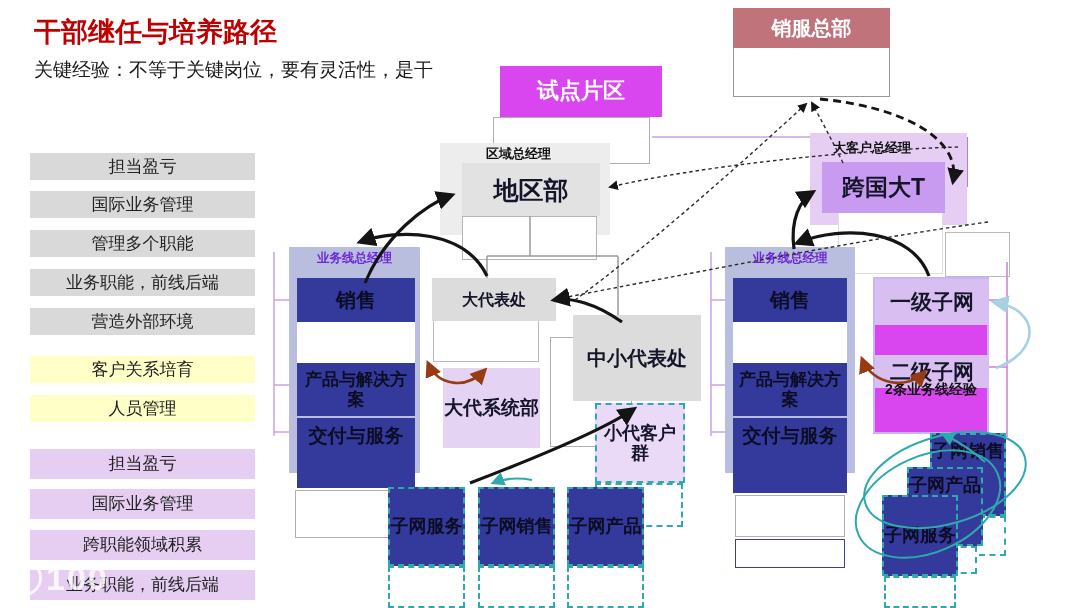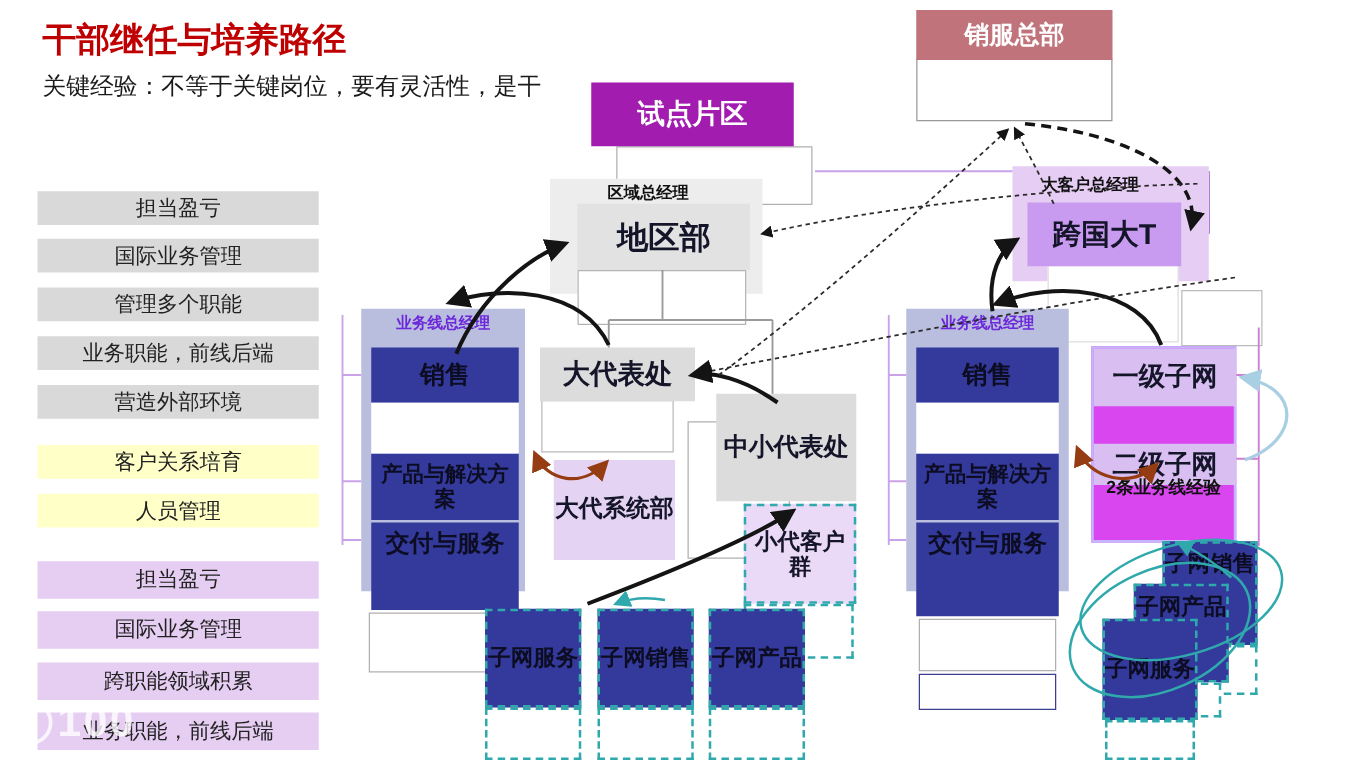--- a/index.html
+++ b/index.html
@@ -50,21 +50,21 @@
 <div class="abs" style="left:440px;top:143px;width:170px;height:92px;background:#ededed"></div>
 <div class="abs wh" style="left:955px;top:137px;width:13px;height:50px;border-color:#b07fd9"></div>
 <div class="abs wh" style="left:945px;top:232px;width:65px;height:45px;border-color:#bbb"></div>
 <div class="abs wh" style="left:550px;top:337px;width:82px;height:110px"></div>
 <div class="abs wh" style="left:462px;top:216px;width:135px;height:44px;border-color:#b5b5b5"></div>
 <div class="abs wh" style="left:433px;top:320px;width:106px;height:42px;border-color:#bbb"></div>
 <div class="abs wh" style="left:295px;top:490px;width:152px;height:48px"></div>
 <div class="abs wh" style="left:735px;top:495px;width:110px;height:42px"></div>
 <div class="abs wh" style="left:735px;top:539px;width:110px;height:29px;border-color:#3e3e90"></div>
 
-<div class="bx" style="left:473px;top:66px;width:162px;height:51px;background:#a21caf;color:#fff;font-size:22px">试点片区</div>
+<div class="bx" style="left:500px;top:66px;width:162px;height:51px;background:#d946ef;color:#fff;font-size:22px">试点片区</div>
 <div class="bx" style="left:733px;top:8px;width:157px;height:40px;background:#c1737b;color:#fff;font-size:20px">销服总部</div>
 <div class="abs" style="left:486px;top:145px;width:110px;font-size:13px;font-weight:700;color:#111">区域总经理</div>
 <div class="bx" style="left:462px;top:163px;width:138px;height:53px;background:#e2e2e2;font-size:25px">地区部</div>
 
 <div class="abs" style="left:810px;top:133px;width:157px;height:92px;background:#e6cdf4"></div>
 <div class="abs wh" style="left:838px;top:212px;width:105px;height:62px;border-color:#ddd"></div>
 <div class="abs" style="left:833px;top:139px;width:115px;font-size:13px;font-weight:700;color:#111">大客户总经理</div>
 <div class="bx" style="left:822px;top:162px;width:123px;height:51px;background:#c89af0;font-size:23px">跨国大T</div>
 
 <div class="abs lav" style="left:289px;top:247px;width:131px;height:226px">
@@ -76,22 +76,22 @@
 <div class="bx db" style="left:297px;top:418px;width:118px;height:70px;font-size:19px;align-items:flex-start;padding-top:7px">交付与服务</div>
 
 <div class="abs lav" style="left:725px;top:247px;width:130px;height:226px">
   <div class="hdr">业务线总经理</div>
 </div>
 <div class="abs" style="left:733px;top:322px;width:114px;height:41px;background:#fff"></div>
 <div class="bx db" style="left:733px;top:278px;width:114px;height:44px;font-size:20px">销售</div>
 <div class="bx db" style="left:733px;top:363px;width:114px;height:53px;font-size:17px">产品与解决方案</div>
 <div class="bx db" style="left:733px;top:418px;width:114px;height:75px;font-size:19px;align-items:flex-start;padding-top:7px">交付与服务</div>
 
-<div class="bx gray" style="left:432px;top:278px;width:124px;height:43px;font-size:22px">大代表处</div>
-<div class="bx gray" style="left:573px;top:315px;width:112px;height:86px;font-size:20px">中小代表处</div>
+<div class="bx gray" style="left:432px;top:278px;width:124px;height:43px;font-size:16px">大代表处</div>
+<div class="bx gray" style="left:573px;top:315px;width:128px;height:86px;font-size:20px">中小代表处</div>
 <div class="bx" style="left:443px;top:368px;width:97px;height:80px;background:#e4d3f3;font-size:19px">大代系统部</div>
 <div class="abs dteal" style="left:595px;top:483px;width:88px;height:44px;background:#fff"></div>
 <div class="bx dteal" style="left:595px;top:403px;width:90px;height:80px;background:#ead9f7;font-size:18px">小代客户群</div>
 
 <div class="abs" style="left:873px;top:277px;width:116px;height:157px;background:#d946ef;border:2px solid #c4b5fd">
   <div class="bx" style="left:0;top:0;width:114px;height:46px;background:#d9bff1;font-size:21px">一级子网</div>
   <div class="bx" style="left:0;top:76px;width:114px;height:33px;background:#d9bff1;font-size:21px">二级子网</div>
 </div>
 <div class="abs" style="left:860px;top:381px;width:142px;text-align:center;font-size:14px;font-weight:700;color:#111">2条业务线经验</div>
 

